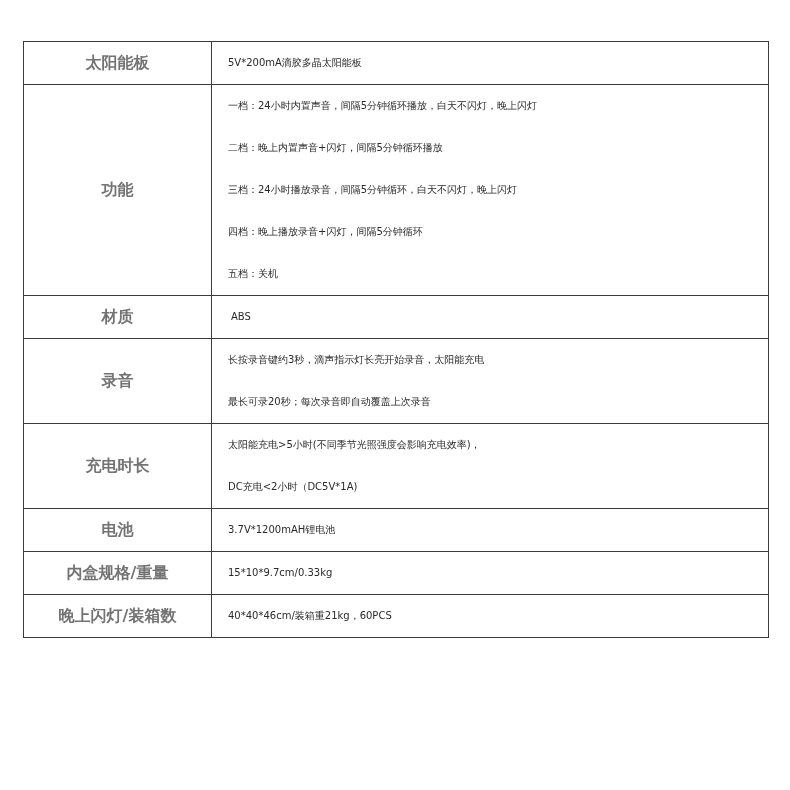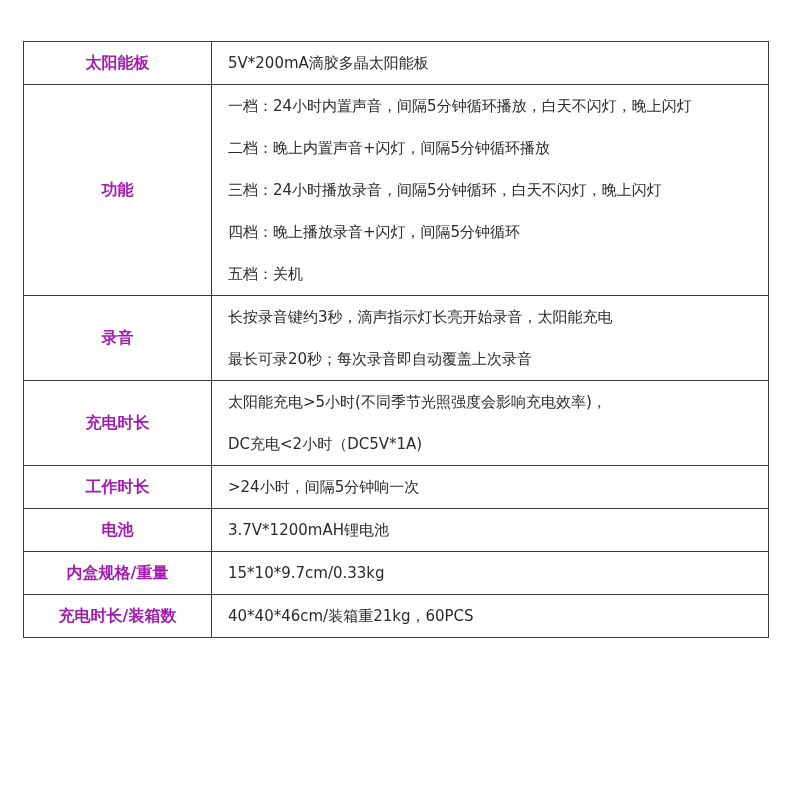--- a/index.html
+++ b/index.html
@@ -27,25 +27,25 @@
       border: 1.5px solid #3a3a3a;
       padding: 0;
       vertical-align: middle;
     }
     .col-label { width: 188px; }
     .col-value { width: 557px; }
     .label-cell {
       text-align: center;
       font-weight: bold;
       font-size: 16px;
-      color: #a21caf;
+      color: #737373;
     }
     .value-cell {
       text-align: left;
-      font-size: 15px;
+      font-size: 10px;
       padding-left: 16px !important;
       color: #2a2a2a;
     }
     .value-line {
       display: block;
       height: 42px;
       line-height: 42px;
       white-space: nowrap;
     }
     .value-line.abs { padding-left: 3px; }
@@ -69,51 +69,51 @@
       <td class="label-cell">功能</td>
       <td class="value-cell">
         <span class="value-line">一档：24小时内置声音，间隔5分钟循环播放，白天不闪灯，晚上闪灯</span>
         <span class="value-line">二档：晚上内置声音+闪灯，间隔5分钟循环播放</span>
         <span class="value-line">三档：24小时播放录音，间隔5分钟循环，白天不闪灯，晚上闪灯</span>
         <span class="value-line">四档：晚上播放录音+闪灯，间隔5分钟循环</span>
         <span class="value-line">五档：关机</span>
       </td>
     </tr>
     <tr>
+      <td class="label-cell">材质</td>
+      <td class="value-cell">
+        <span class="value-line abs">ABS</span>
+      </td>
+    </tr>
+    <tr>
       <td class="label-cell">录音</td>
       <td class="value-cell">
         <span class="value-line">长按录音键约3秒，滴声指示灯长亮开始录音，太阳能充电</span>
         <span class="value-line">最长可录20秒；每次录音即自动覆盖上次录音</span>
       </td>
     </tr>
     <tr>
       <td class="label-cell">充电时长</td>
       <td class="value-cell">
         <span class="value-line">太阳能充电&gt;5小时(不同季节光照强度会影响充电效率)，</span>
         <span class="value-line">DC充电&lt;2小时（DC5V*1A)</span>
-      </td>
-    </tr>
-    <tr>
-      <td class="label-cell">工作时长</td>
-      <td class="value-cell">
-        <span class="value-line">&gt;24小时，间隔5分钟响一次</span>
       </td>
     </tr>
     <tr>
       <td class="label-cell">电池</td>
       <td class="value-cell">
         <span class="value-line">3.7V*1200mAH锂电池</span>
       </td>
     </tr>
     <tr>
       <td class="label-cell">内盒规格/重量</td>
       <td class="value-cell">
         <span class="value-line">15*10*9.7cm/0.33kg</span>
       </td>
     </tr>
     <tr>
-      <td class="label-cell">充电时长/装箱数</td>
+      <td class="label-cell">晚上闪灯/装箱数</td>
       <td class="value-cell">
         <span class="value-line">40*40*46cm/装箱重21kg，60PCS</span>
       </td>
     </tr>
   </tbody>
 </table>
 
 </body></html>

